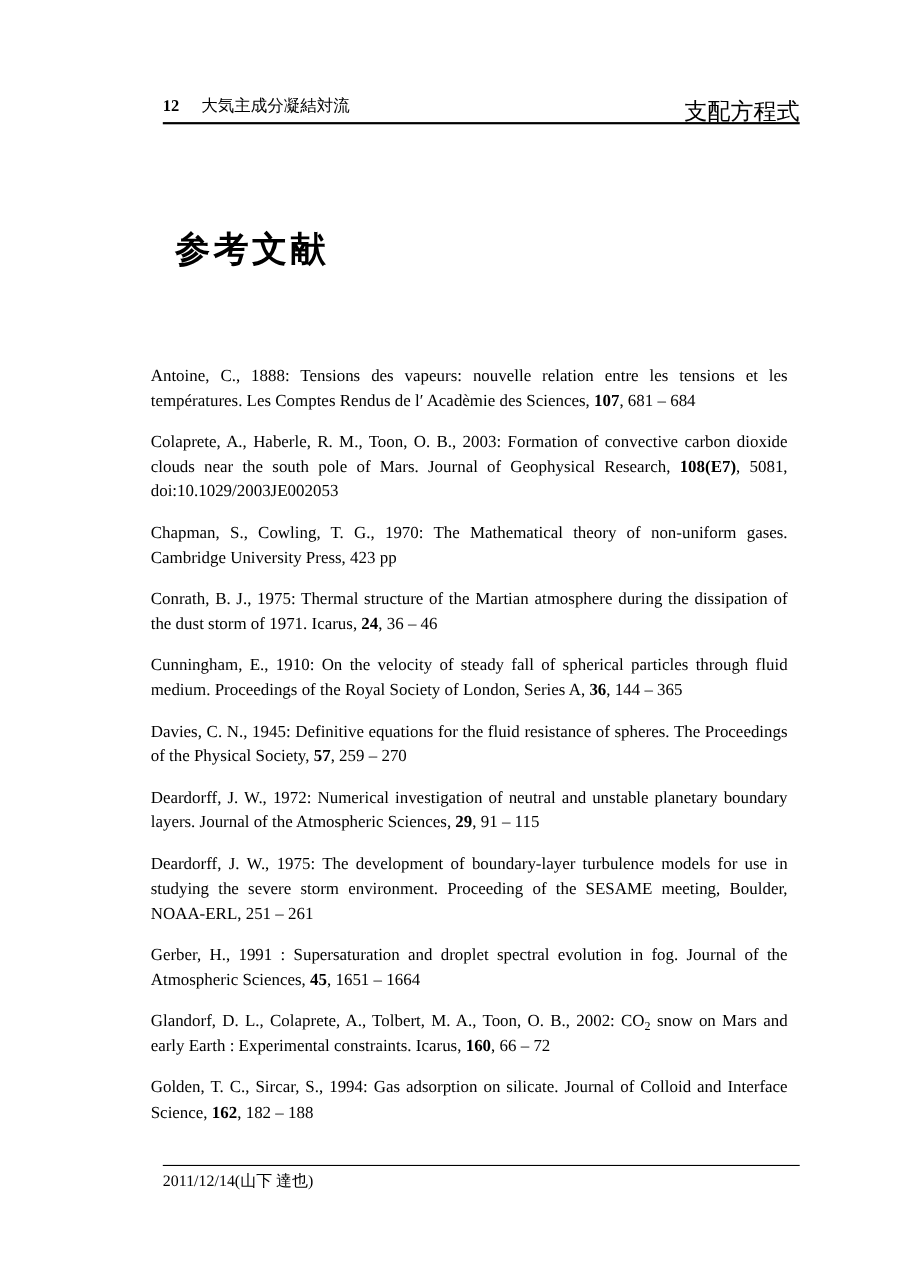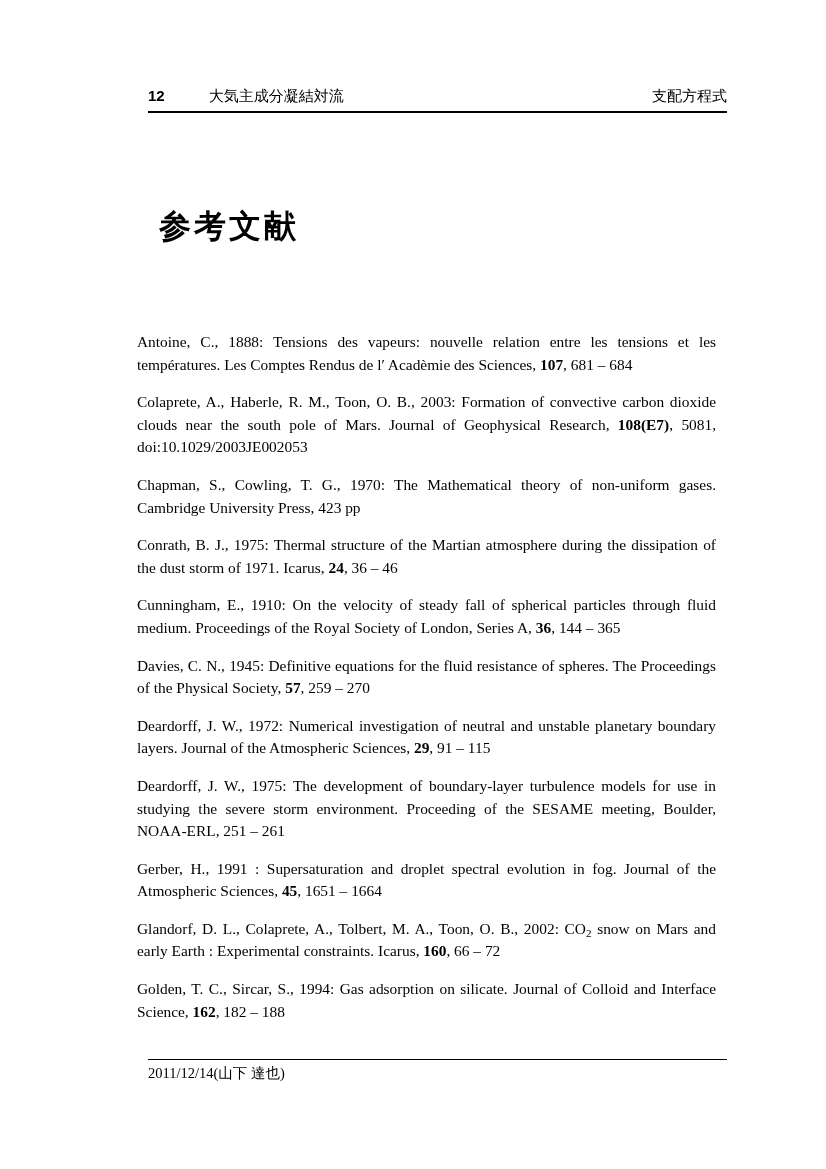--- a/index.html
+++ b/index.html
@@ -8,26 +8,26 @@
     width:826px; height:1169px;
     background:#ffffff;
     color:#000000;
     font-family:"Liberation Serif", serif;
     overflow:hidden;
   }
   .header-left {
     position:absolute; top:87px; left:148px;
     font-size:15px; white-space:nowrap;
   }
-  .page-num { font-weight:bold; font-family:Liberation Sans, sans-serif;text-align:right; }
+  .page-num { font-weight:bold; font-family:Liberation Serif, serif;text-align:right; }
   .jp-sans { font-family:"Liberation Sans", sans-serif; }
-  .header-left .section-label { margin-left:44px; }
+  .header-left .section-label { margin-left:20px; }
   .header-right {
     position:absolute; top:87px; right:99px;
-    font-size:15px; white-space:nowrap;
+    font-size:21px; white-space:nowrap;
   }
   .header-rule {
     position:absolute; top:111px; left:148px;
     width:579px; height:1.5px; background:#000000;
   }
   .doc-title {
     position:absolute; top:206px; left:159px; margin:0;
     font-family:"Liberation Sans", sans-serif;
     font-weight:bold; font-size:32px; letter-spacing:3px;
     line-height:1.25;

